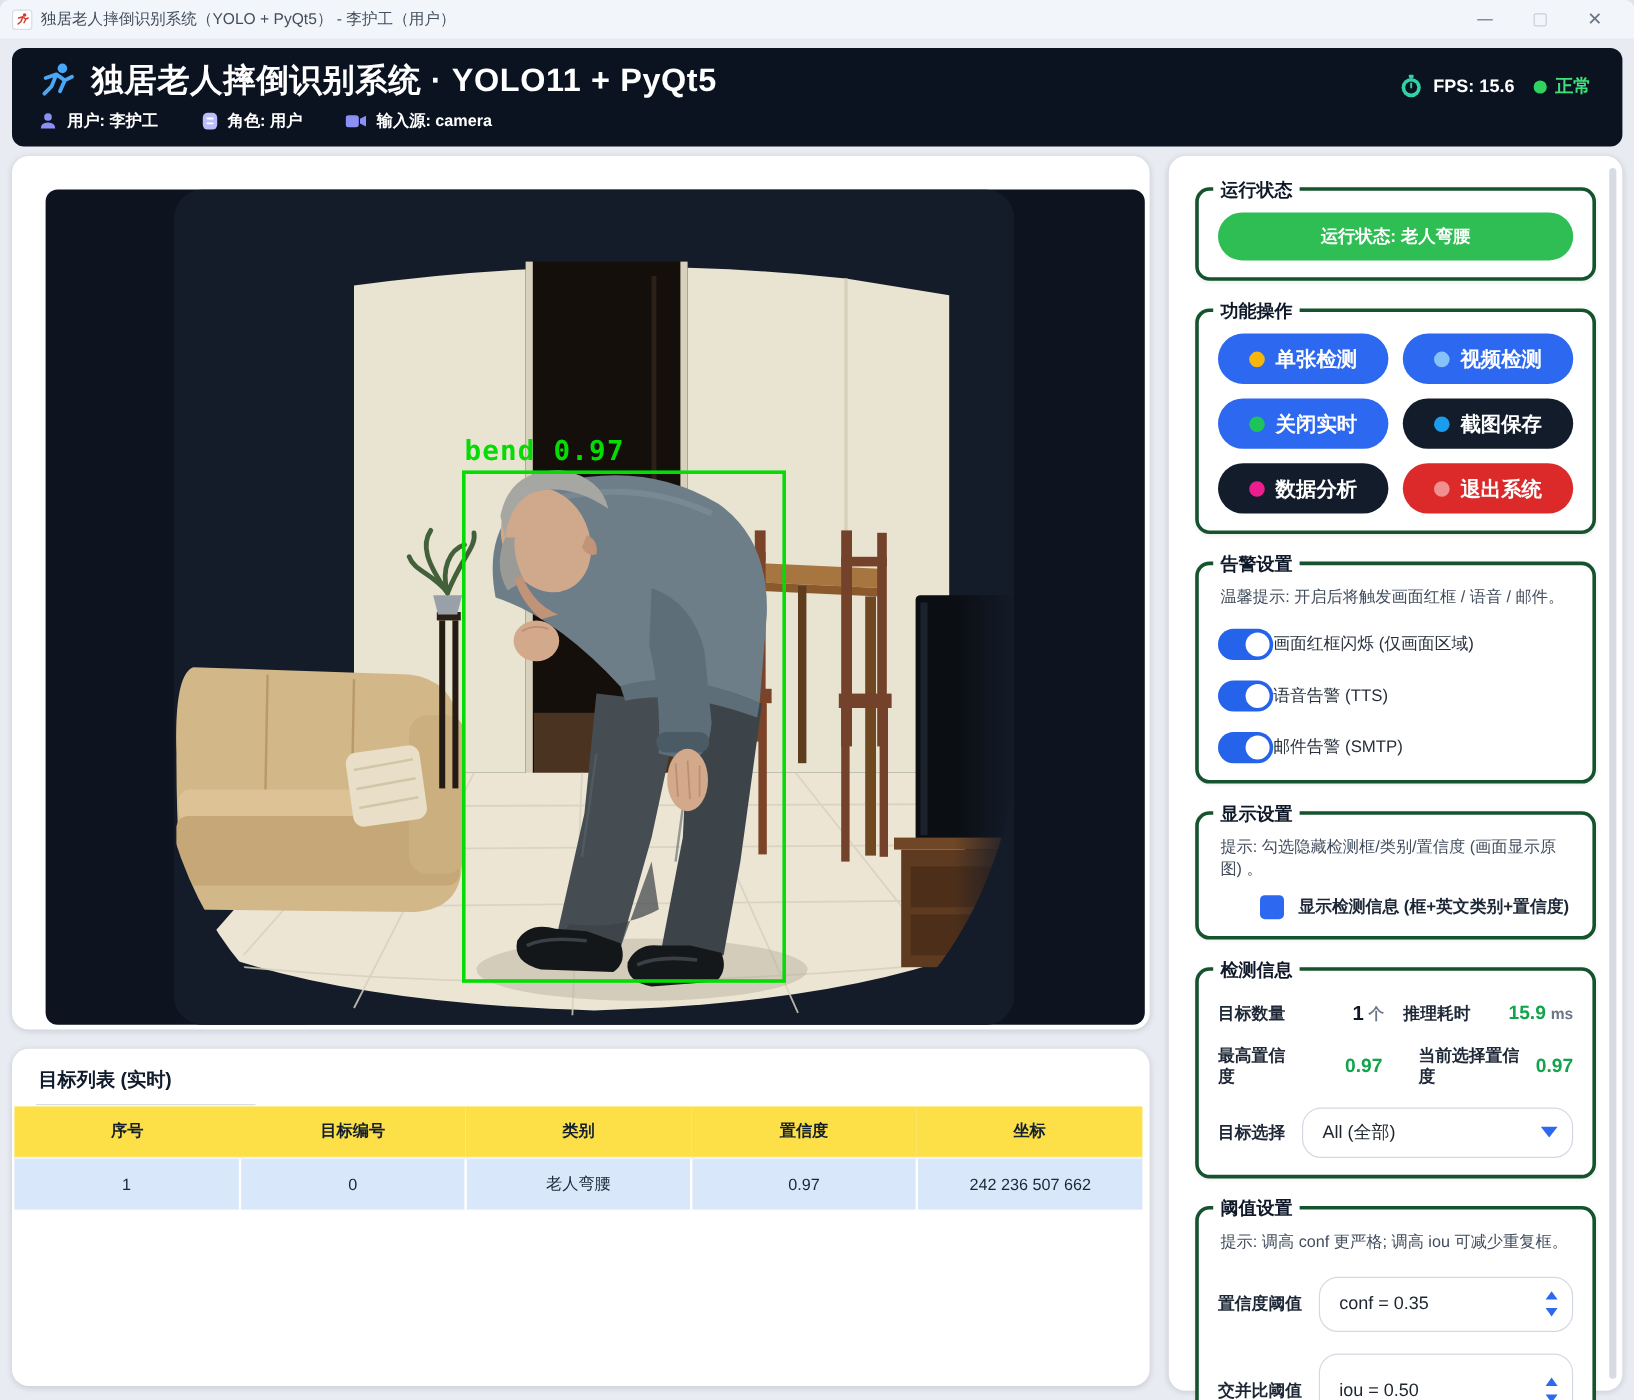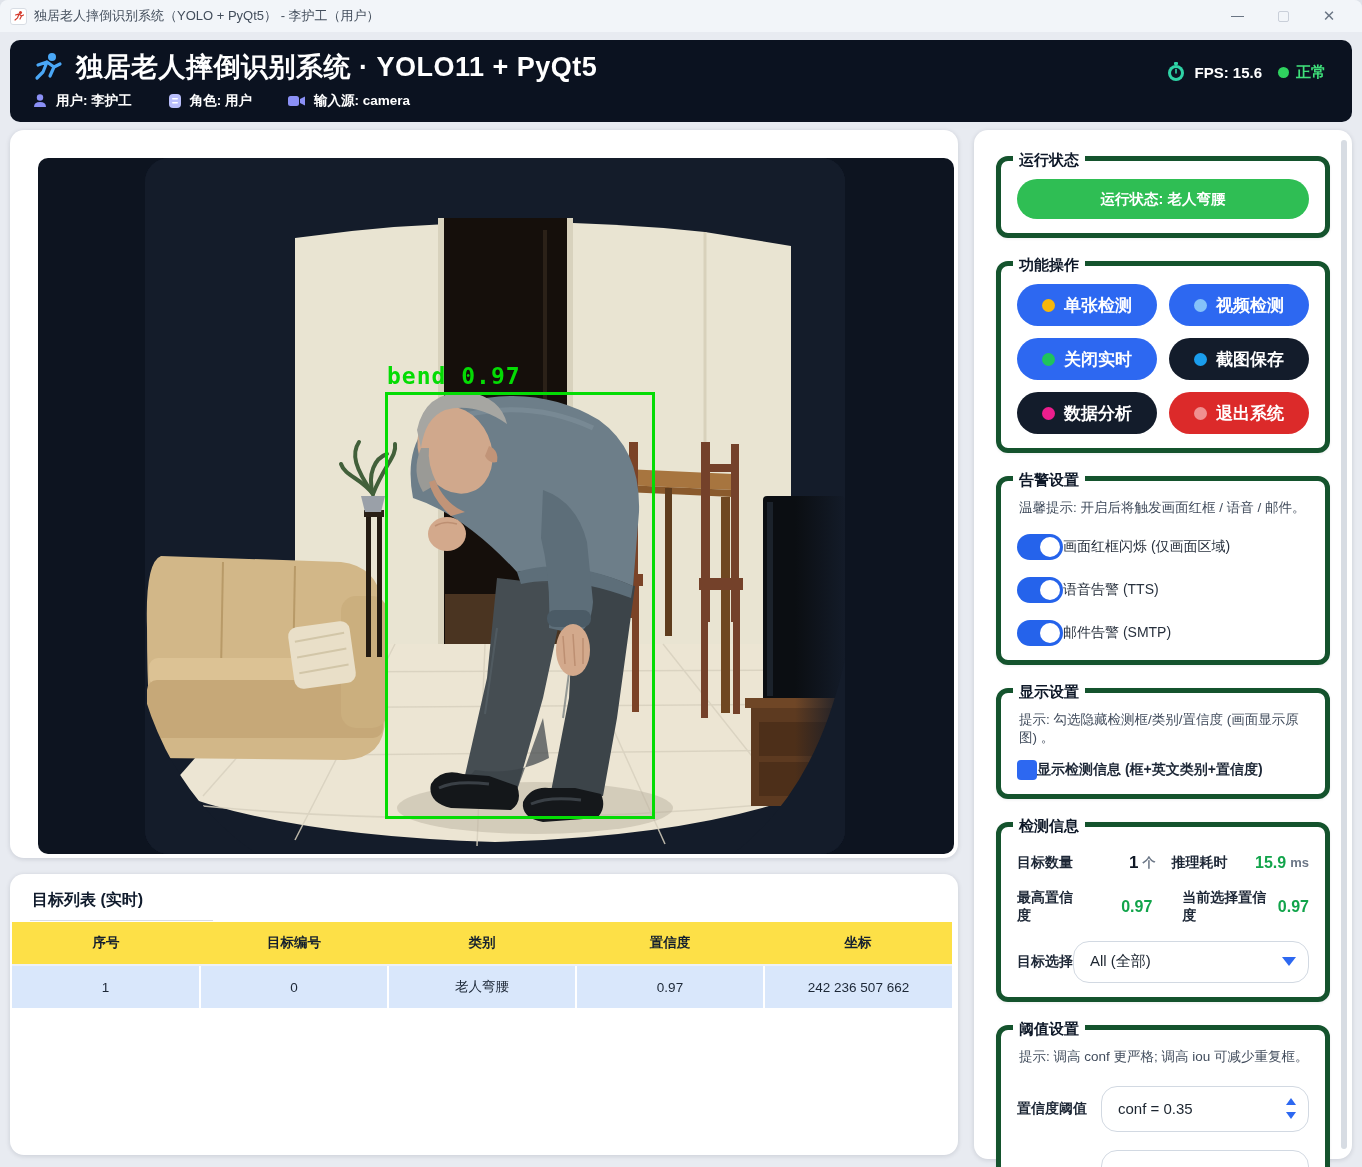--- a/index.html
+++ b/index.html
@@ -42,36 +42,36 @@
   .table-card { margin-top:16px; height:281px; padding:14px 2px 0 2px; overflow:hidden; }
   .table-title { display:inline-block; margin:2px 0 0 18px; padding:0 70px 9px 2px; font-size:16px; font-weight:bold; color:#101b2c; border-bottom:1px solid #d7dce4; }
   table.targets { width:calc(100% - 4px); margin-top:1px; border-collapse:collapse; }
   table.targets th { background:#fde047; padding:12px 0; font-size:13.5px; font-weight:bold; color:#15202e; border-bottom:2px solid #eef1f6; }
   table.targets td { background:#d9e7fb; padding:12px 0; font-size:13.5px; color:#1c2736; text-align:center; border-left:2px solid #fff; }
   table.targets td:first-child { border-left:none; }
 
   
   .sidebar { flex:1; height:1029px; padding:4px 22px 0 22px; position:relative; background:#fff; border-radius:14px; box-shadow:0 1px 5px rgba(16,24,40,.14); }
   .sidebar .scrollbar { position:absolute; right:5px; top:10px; bottom:10px; width:6px; border-radius:3px; background:#d7dce3; }
-  .group { position:relative; border:5px solid #14532d; border-radius:12px; background:#fff; box-shadow:0 1px 3px rgba(16,24,40,.07); padding:18px 16px 14px 16px; margin-top:23px; }
+  .group { position:relative; border:3px solid #14532d; border-radius:12px; background:#fff; box-shadow:0 1px 3px rgba(16,24,40,.07); padding:18px 16px 14px 16px; margin-top:23px; }
   .group-title { position:absolute; top:-10px; left:12px; background:#fff; padding:0 6px; font-weight:bold; font-size:15px; color:#0e1828; }
   .hint { font-size:13.5px; color:#414c5c; margin:0 0 4px 2px; line-height:1.35; }
 
   .status-pill { height:40px; border-radius:20px; background:#2fbe54; color:#fff; font-size:14.5px; font-weight:bold; display:flex; align-items:center; justify-content:center; }
 
   .btn-grid { display:grid; grid-template-columns:1fr 1fr; gap:12px; }
   .act-btn { height:42px; border:none; border-radius:21px; color:#fff; font-size:17px; font-weight:bold; display:flex; align-items:center; justify-content:center; gap:9px; font-family:inherit; cursor:pointer; }
   .act-dot { width:13px; height:13px; border-radius:50%; }
 
   .toggle-row { display:flex; align-items:center; margin-top:17px; }
   .toggle { width:46px; height:26px; border-radius:13px; background:#2563eb; position:relative; flex:none; }
   .toggle::after { content:""; position:absolute; right:3px; top:3px; width:20px; height:20px; border-radius:50%; background:#fff; }
   .toggle-label { font-size:14px; color:#27303d; }
 
-  .check-row { display:flex; align-items:center; margin-top:12px; }
+  .check-row { display:flex; align-items:center; gap:12px; margin-top:12px;margin-left:35px; }
   .checkbox { width:20px; height:20px; border-radius:4px; background:#2d68f1; flex:none; }
   .check-label { font-size:14px; font-weight:bold; color:#1d2736; }
 
   .info-row { display:flex; align-items:center; margin-top:16px; }
   .info-label { font-size:14px; font-weight:bold; color:#1d2736; }
   .v-num { font-size:17px; font-weight:bold; color:#101826; }
   .v-green { font-size:16px; font-weight:bold; color:#12a44b; }
   .v-unit { font-size:13px; font-weight:bold; color:#6b7686; margin-left:4px; }
 
   .field { flex:1; height:42px; border:1px solid #d2d9e2; border-radius:16px; display:flex; align-items:center; padding:0 12px 0 16px; font-size:15px; color:#1c2530; background:#fff; }
@@ -398,21 +398,21 @@
           <span class="info-label" style="margin-left:16px;">推理耗时</span>
           <span class="v-green" style="margin-left:auto;">15.9</span>
           <span class="v-unit">ms</span>
         </div>
         <div class="info-row">
           <span class="info-label">最高置信度</span>
           <span class="v-green" style="margin-left:36px;">0.97</span>
           <span class="info-label" style="margin-left:30px;">当前选择置信度</span>
           <span class="v-green" style="margin-left:auto;">0.97</span>
         </div>
-        <div class="info-row" style="">
+        <div class="info-row" style="gap:14px;">
           <span class="info-label">目标选择</span>
           <div class="field">
             <span>All (全部)</span>
             <span class="tri-down"></span>
           </div>
         </div>
       </div>
 
       <div class="group">
         <div class="group-title">阈值设置</div>

